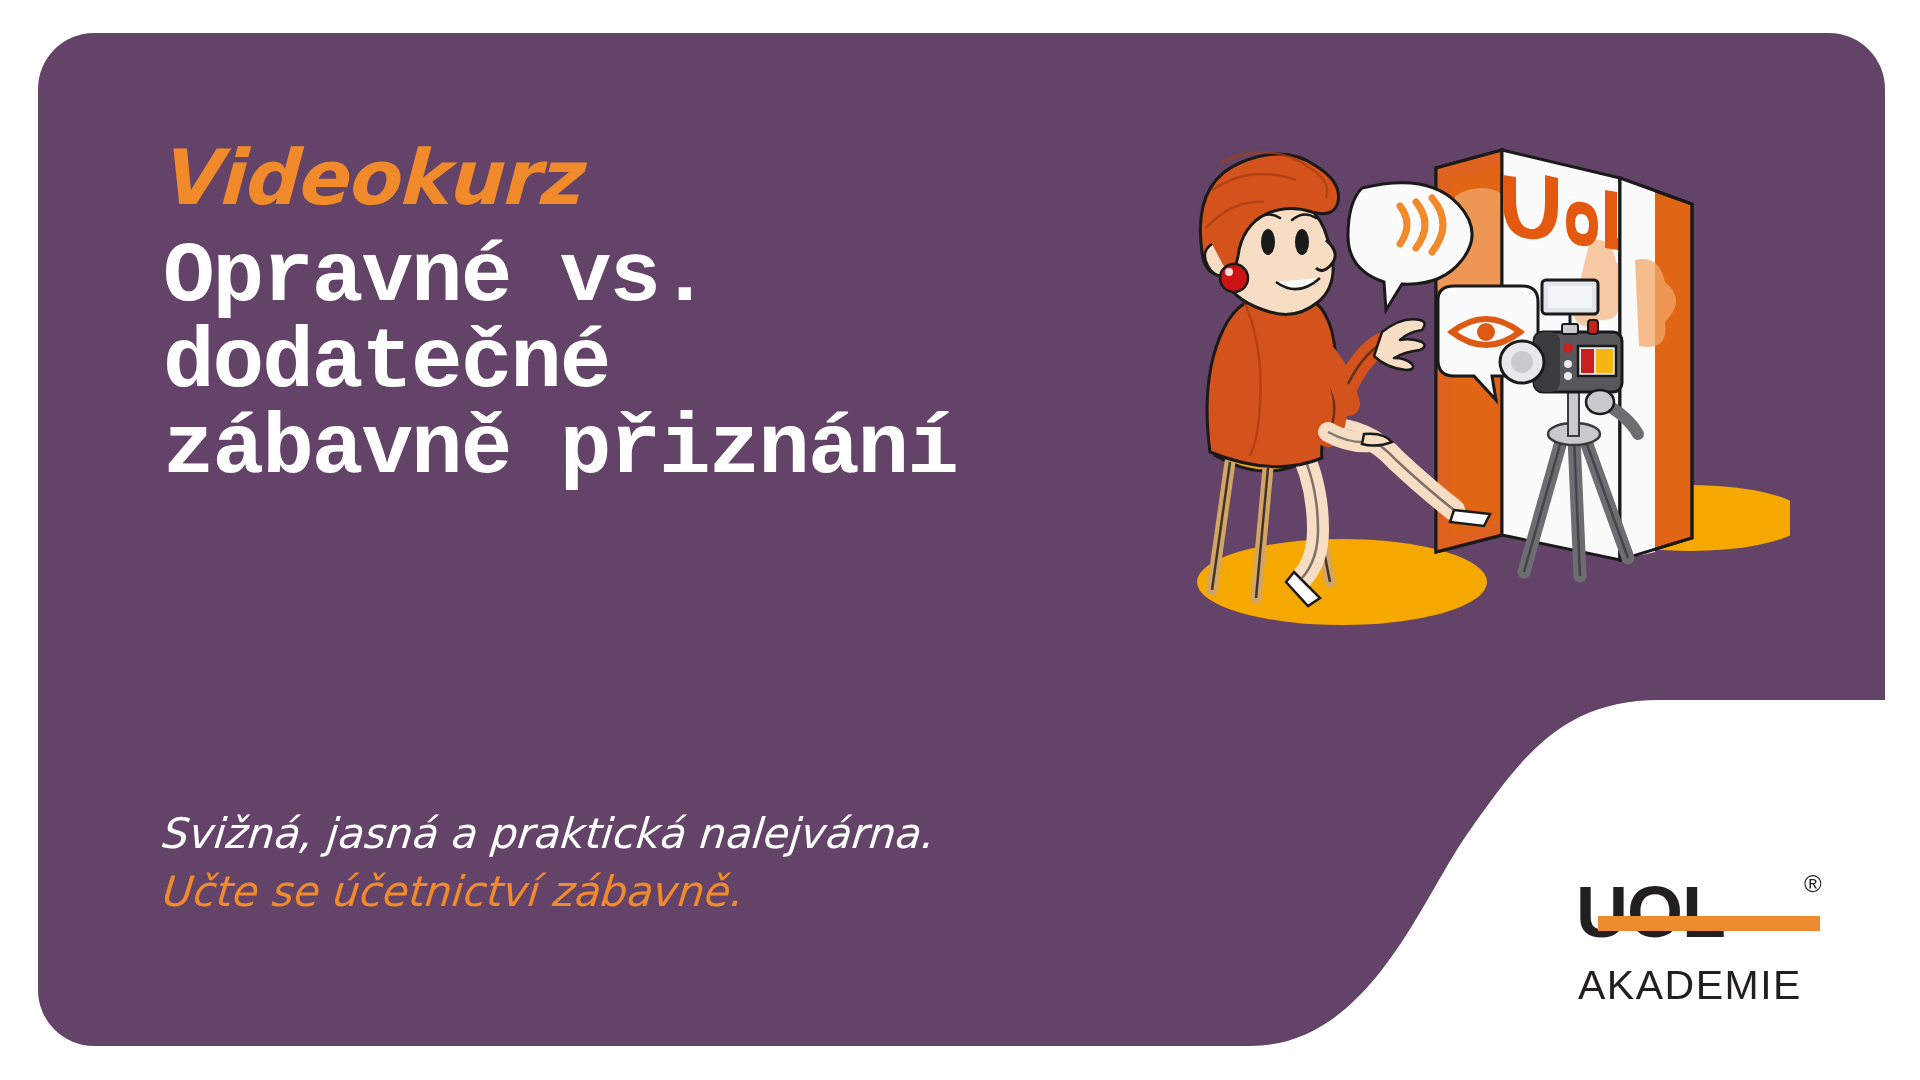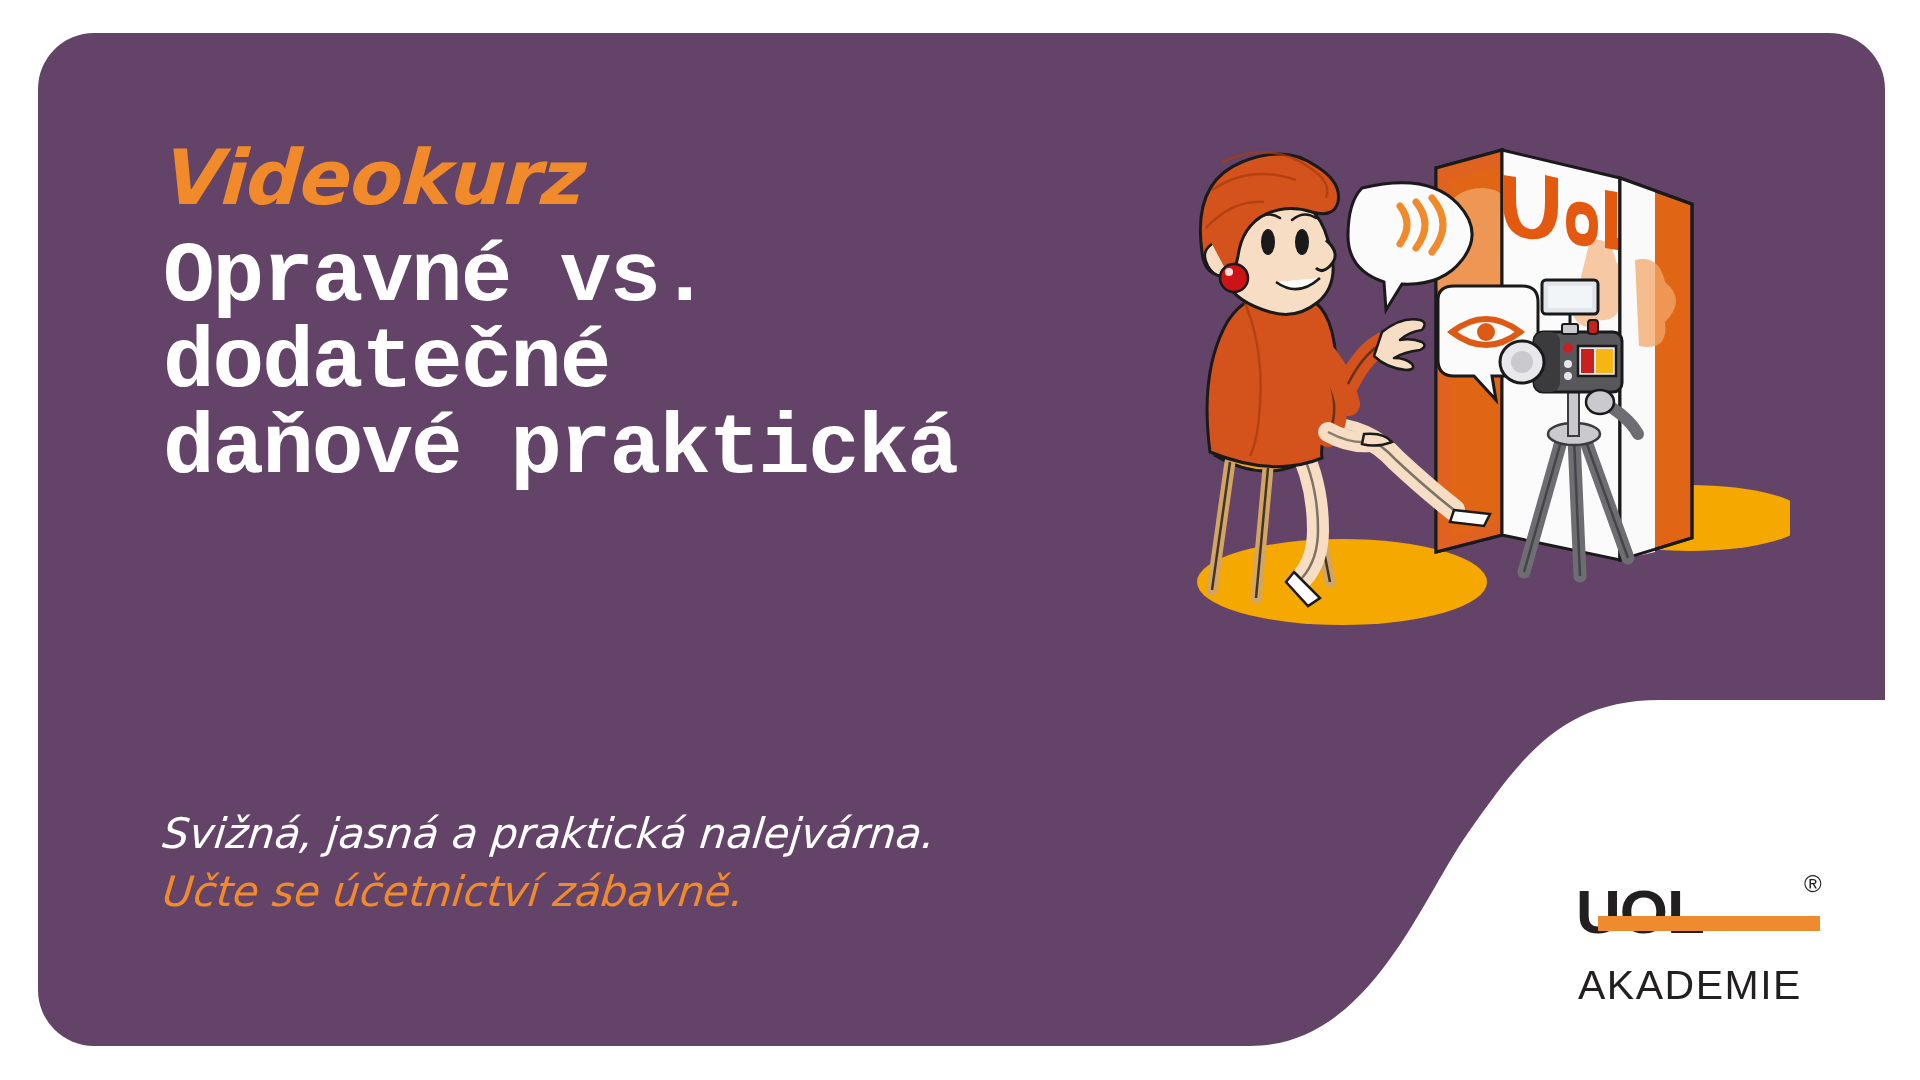--- a/index.html
+++ b/index.html
@@ -92,21 +92,21 @@
     height: 150px;
   }
   .logo-mark {
     position: relative;
     width: 245px;
     height: 92px;
   }
   .logo-uol {
     font-family: "Liberation Sans", sans-serif;
     font-weight: 700;
-    font-size: 62px;
+    font-size: 72px;
     line-height: 92px;
     letter-spacing: -1px;
     color: #221F20;
     margin: 0;
     position: relative;
     z-index: 2;
   }
   .logo-bar {
     position: absolute;
     left: 22px;
@@ -172,21 +172,21 @@
       <rect x="0" y="0" width="1920" height="1080" fill="#644368"></rect>
     </g>
   </svg>
 
   <div class="copy">
     <p class="eyebrow">Videokurz</p>
 
     <h1 class="headline">
       <span class="hl-line">Opravné vs.</span>
       <span class="hl-line">dodatečné</span>
-      <span class="hl-line">daňové praktická</span>
+      <span class="hl-line">zábavně přiznání</span>
     </h1>
   </div>
 
   <div class="tagline-block">
     <p class="tagline tagline-1">Svižná, jasná a praktická nalejvárna.</p>
     <p class="tagline tagline-2">Učte se účetnictví zábavně.</p>
   </div>
 
   <div class="logo">
     <div class="logo-mark">

